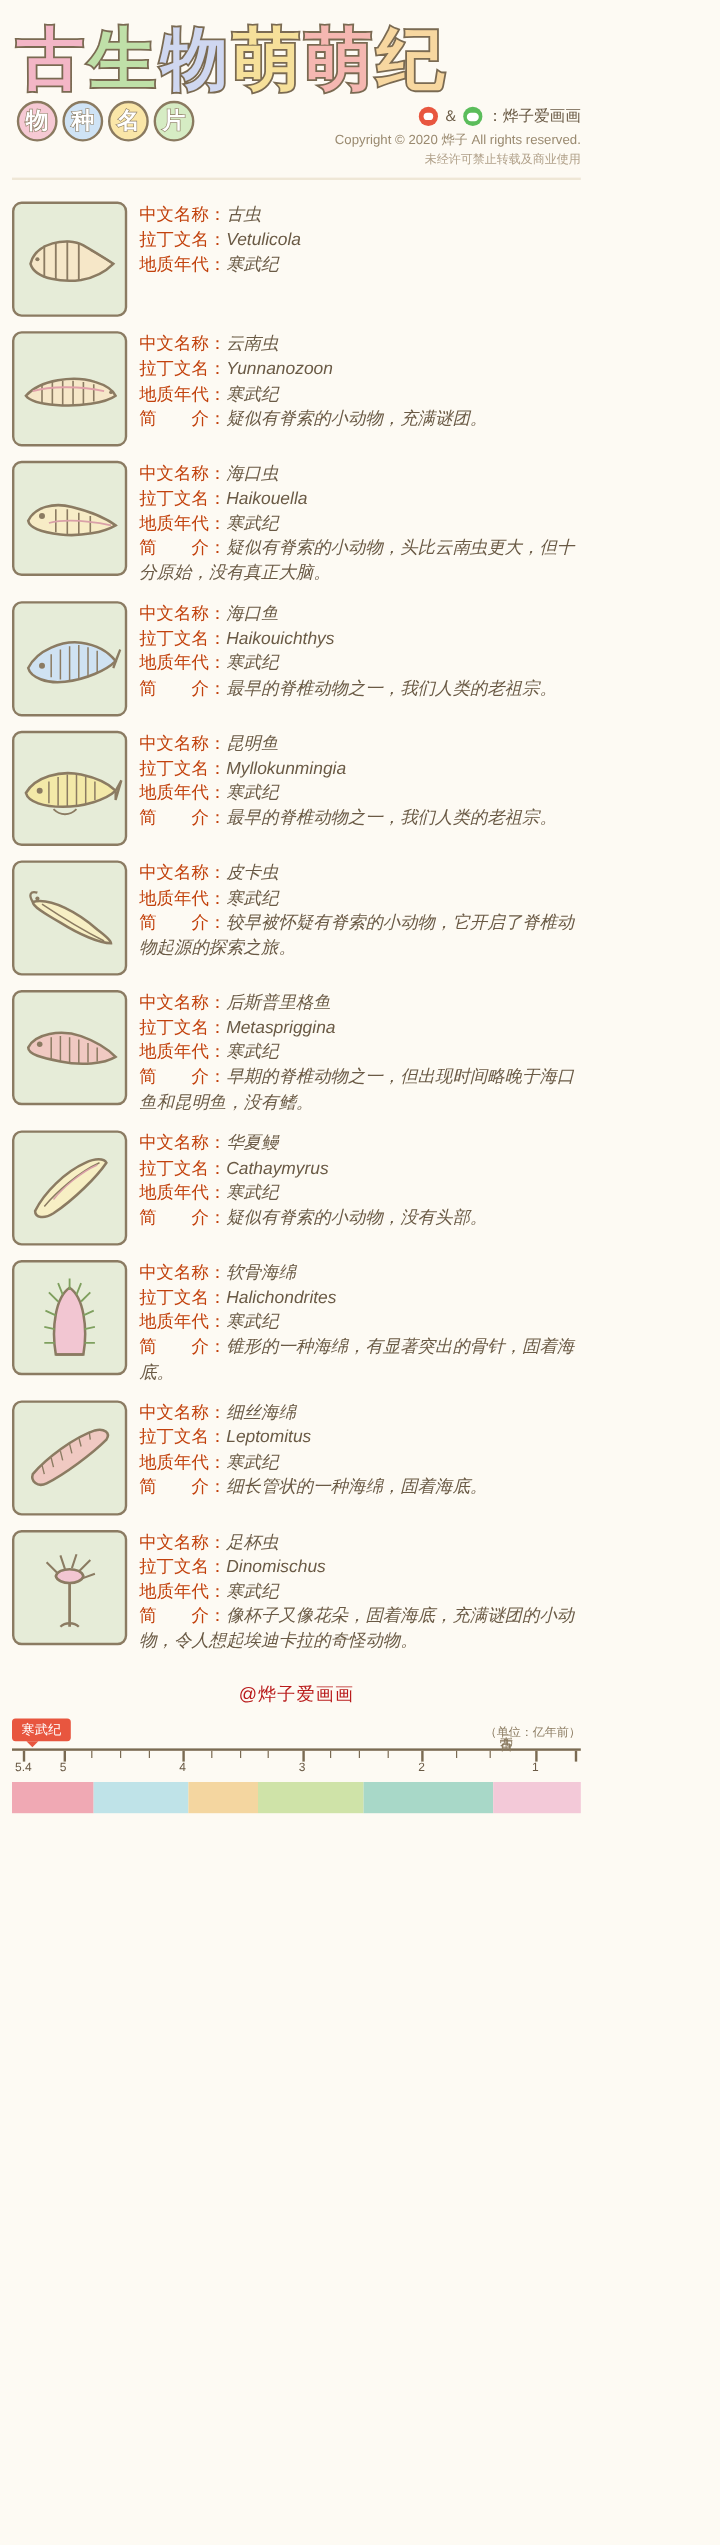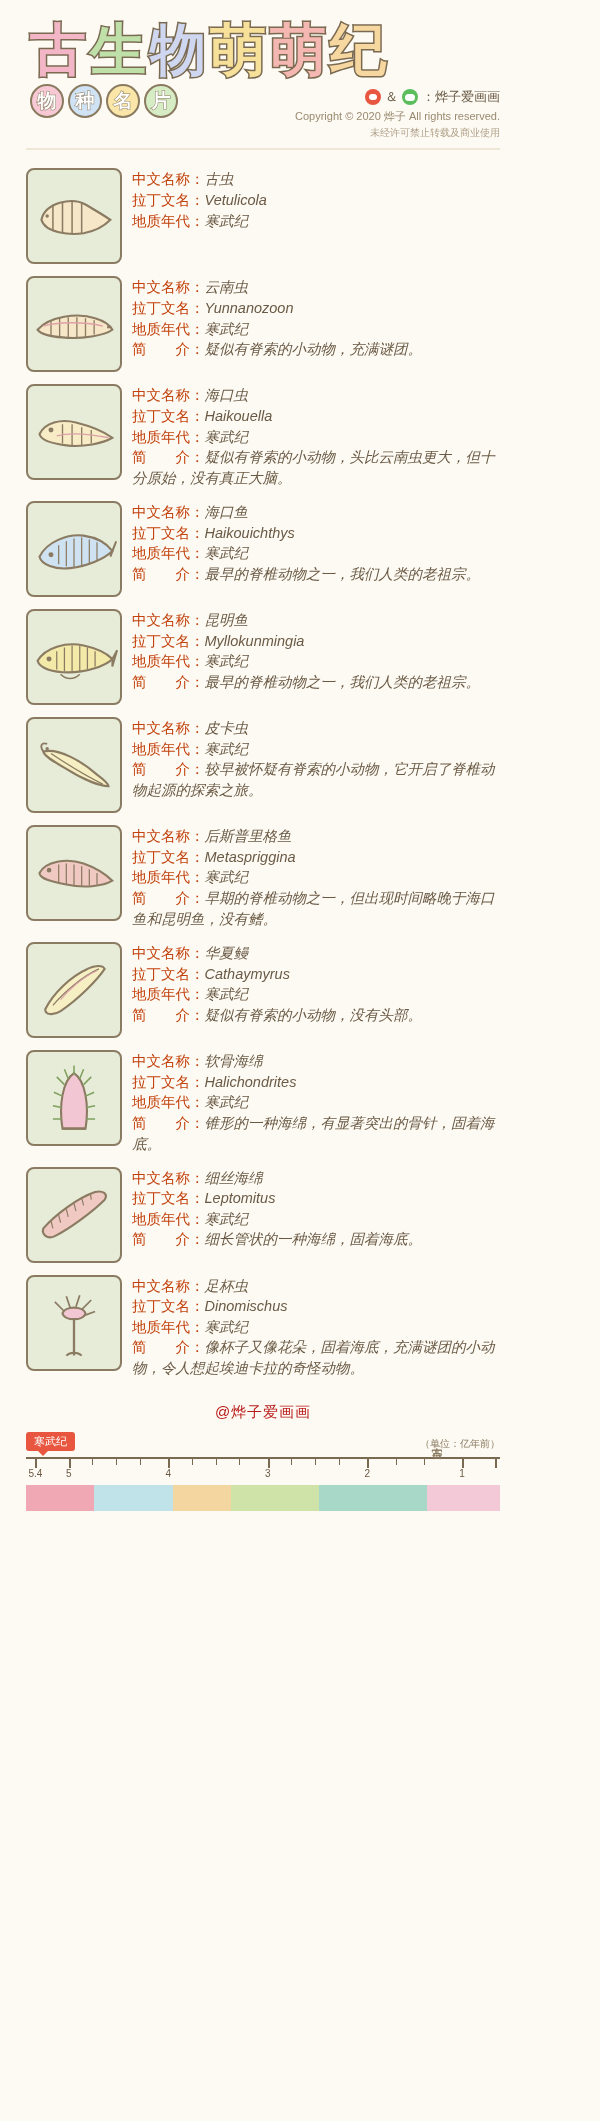--- a/index.html
+++ b/index.html
@@ -8,21 +8,20 @@
     width: 600px;
     background: #fdfaf3;
     font-family: "Liberation Sans", "DejaVu Sans", sans-serif;
     color: #6a5a45;
   }
   .page {
     width: 494px;
     position: relative;
     background: #fdfaf3;
     padding-bottom: 10px;
-    margin-left: 16px;
   }
 
   
   .header {
     position: relative;
     padding: 18px 0 4px 0;
   }
   .title-main {
     text-align: left;
     padding-left: 14px;

